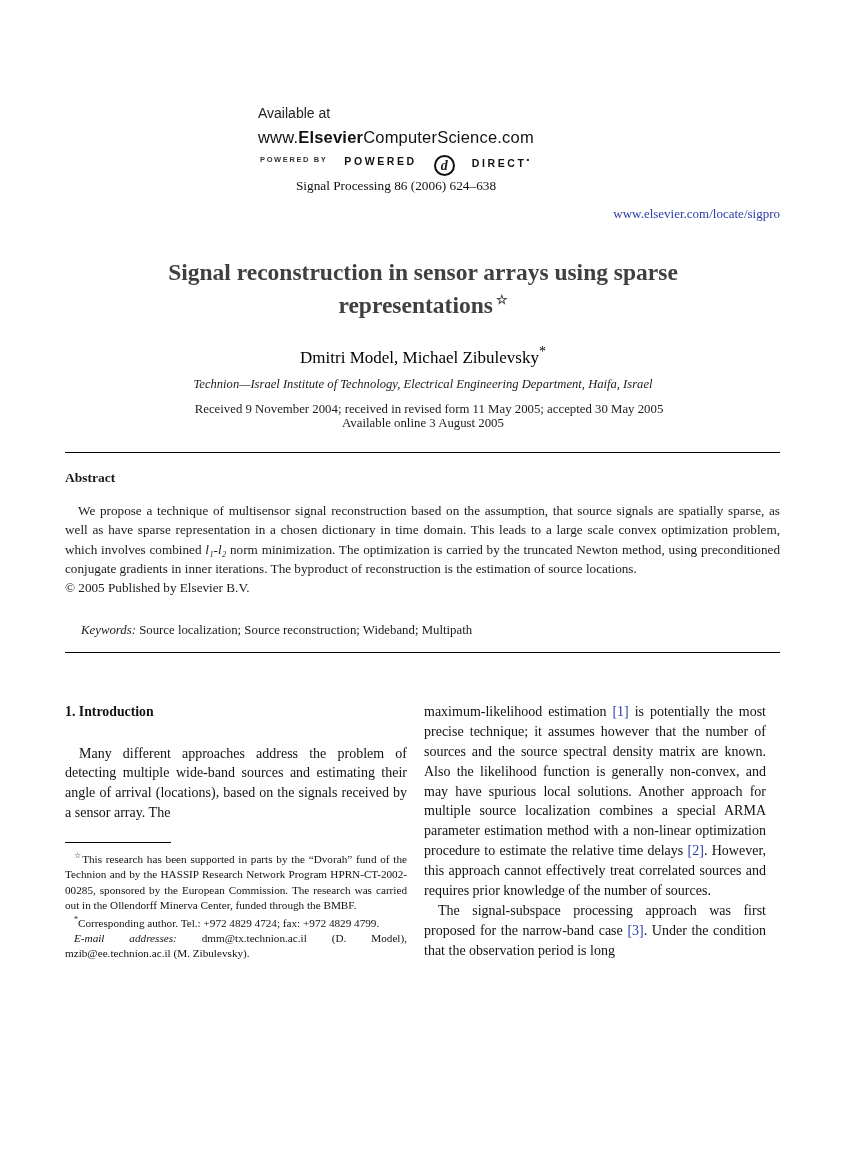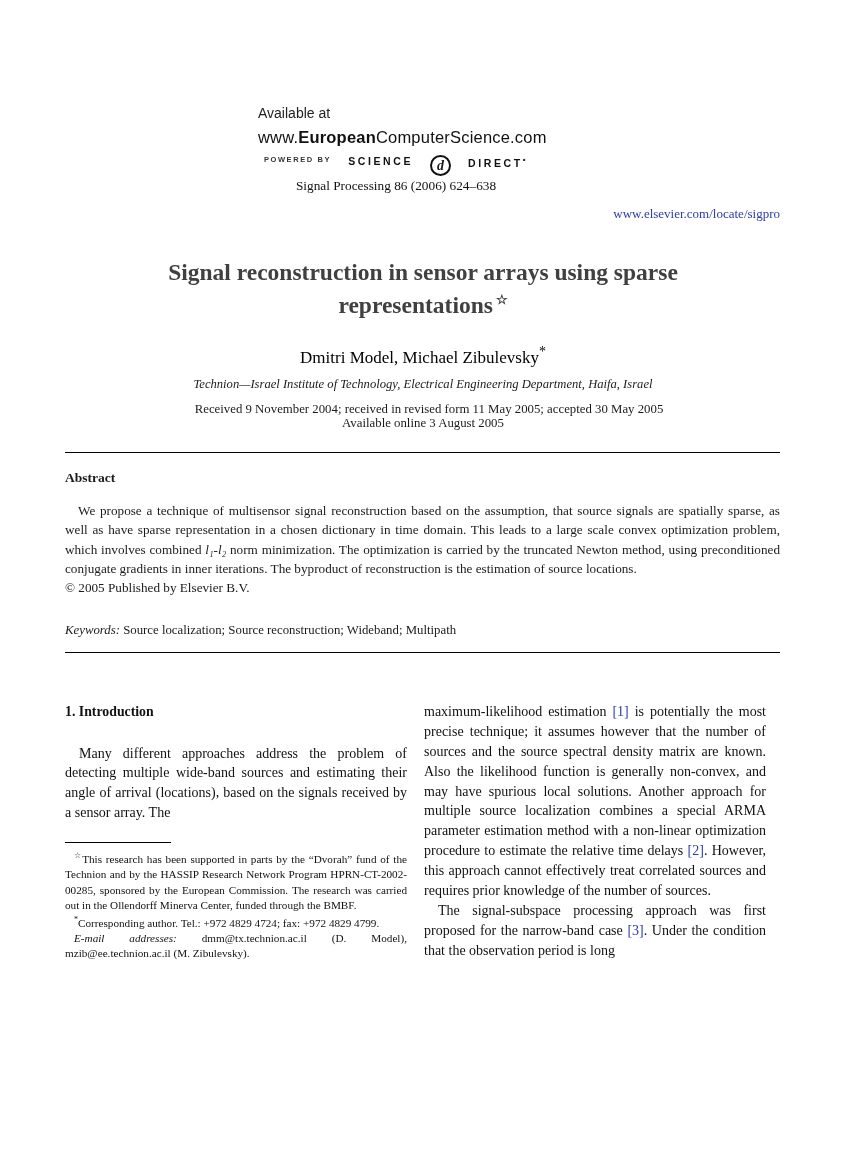--- a/index.html
+++ b/index.html
@@ -40,21 +40,21 @@
 
   .rule1 { position:absolute; top:452px; left:65px; right:66px; border:none; border-top:1.2px solid #000; }
   .rule2 { position:absolute; top:652px; left:65px; right:66px; border:none; border-top:1.2px solid #000; }
 
   
   .abstract { position:absolute; top:470px; left:65px; right:66px; }
   .abstract h2 { font-size:13.5px; font-weight:700; margin-bottom:15px; }
   .abs-text { font-size:13.2px; line-height:1.46; text-align:justify; text-indent:13px; }
   .math { font-style:italic; }
   .copyright { font-size:13.2px; margin-top:2px; }
-  .keywords { font-size:12.8px; margin-top:27px; }
+  .keywords { font-size:12.8px; margin-top:27px;margin-left:16px; }
   .keywords i { font-style:italic; }
 
   
   .columns { position:absolute; top:702px; left:65px; right:66px; display:flex; gap:17px; align-items:flex-start; }
   .col { width:342px; font-size:14px; line-height:1.42; text-align:justify; color:#111; }
   .col h3 { font-size:13.8px; font-weight:700; margin-bottom:22px; }
   p.indent { text-indent:14px; }
   .col p + p.indent { margin-top:0; }
   .cite { color:var(--link); text-decoration:none; cursor:pointer; }
 
@@ -68,24 +68,24 @@
   
   .bottom-note { position:absolute; left:65px; top:1027px; font-size:11.8px; line-height:1.55; color:#111; }
 </style>
 </head>
 <body>
 
 <div class="page">
 
   <header class="pub-header">
     <div class="avail">Available at</div>
-    <div class="site"><span>www.</span><b>European</b><span>ComputerScience.com</span></div>
+    <div class="site"><span>www.</span><b>Elsevier</b><span>ComputerScience.com</span></div>
     <div class="sd-logo">
       <span class="powered">POWERED BY</span>
-      <span class="science">SCIENCE</span>
+      <span class="science">POWERED</span>
       <span class="d-circle">
           <span>d</span>
         </span>
       <span class="direct"><span>DIRECT</span><span class="direct-dot">•</span></span>
     </div>
     <div class="citation">Signal Processing 86 (2006) 624–638</div>
   </header>
 
   <a class="locate-link">www.elsevier.com/locate/sigpro</a>
 

